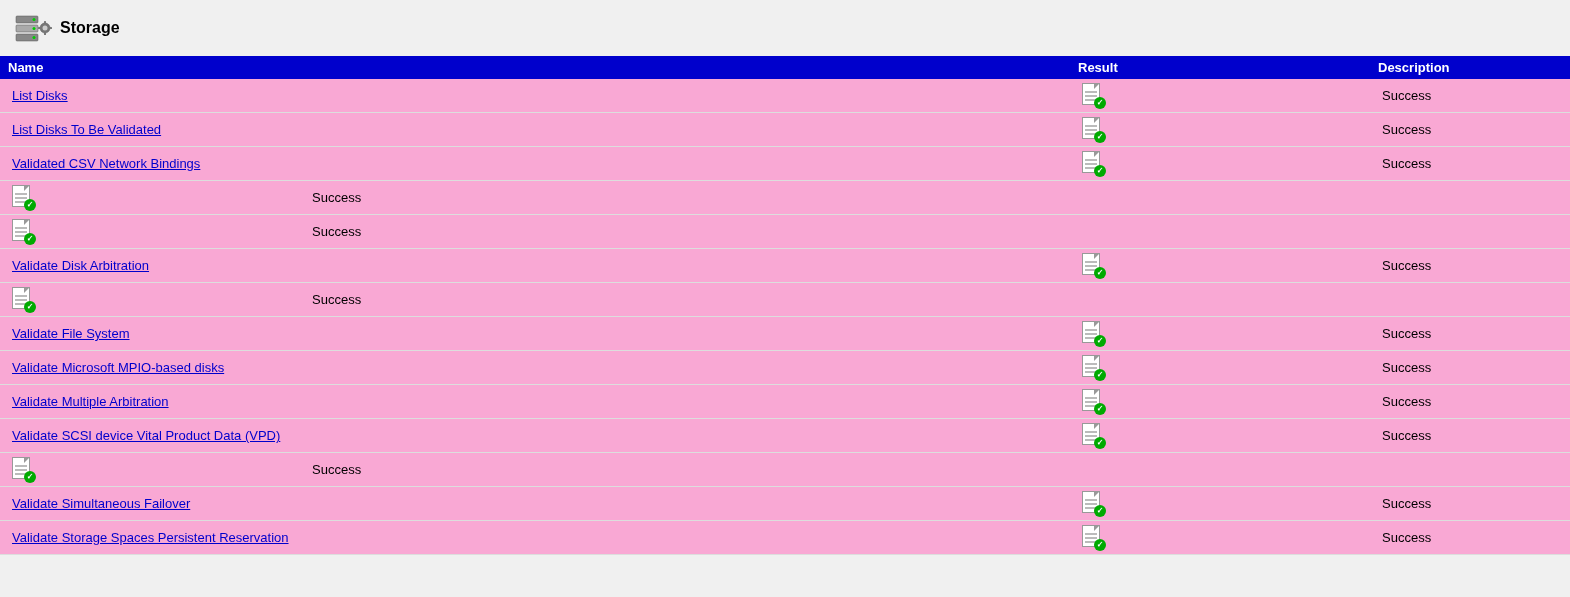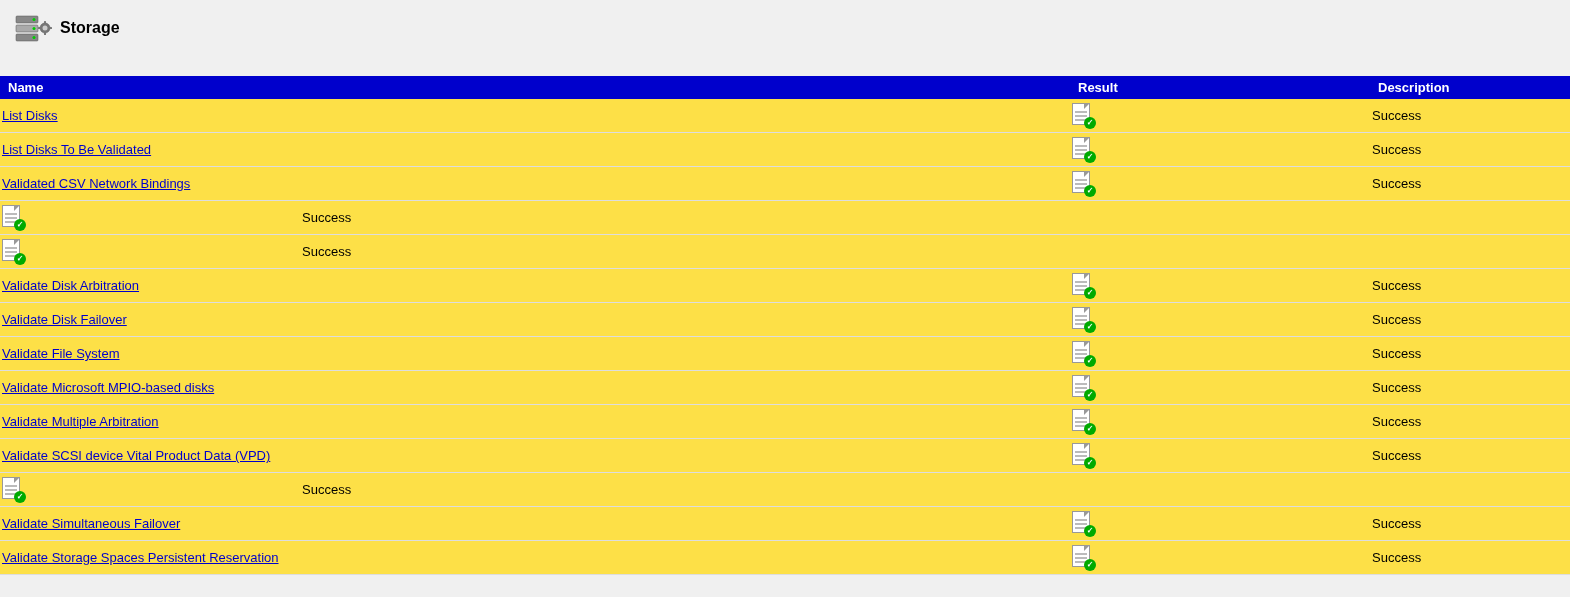--- a/index.html
+++ b/index.html
@@ -20,32 +20,31 @@
     .table-container {
       width: 100%;
     }
 
     .table-header {
       display: flex;
       background: #0000cc;
       color: #fff;
       font-weight: bold;
       padding: 4px 8px;
-      margin-top: 20px;
     }
     .col-name { flex: 0 0 1070px; }
     .col-result { flex: 0 0 300px; }
     .col-desc { flex: 1; }
 
     .table-row {
       display: flex;
       align-items: center;
-      padding: 3px 2px;
+      padding: 3px 12px;
       border-bottom: 1px solid #ddd;
-      background: #fde047;
+      background: #f9a8d4;
       min-height: 34px;
     }
 
     .row-name a {
       color: #0000cc;
       text-decoration: underline;
       cursor: pointer;
       font-size: 13px;
     }
     .row-name { flex: 0 0 1070px; }
@@ -257,21 +256,20 @@
       </div>
     </div>
     <div class="check-badge">
               <span class="checkmark"></span>
             </div>
   </div>
         </div>
         <div class="row-desc col-desc">Success</div>
       </div>
       <div class="table-row">
-        <div class="row-name col-name"><a href="#">Validate Disk Failover</a></div>
         <div class="row-result col-result">
           <div class="result-icon">
     <div class="doc-shape">
       <div class="doc-lines">
         <div class="doc-line"></div>
         <div class="doc-line"></div>
         <div class="doc-line"></div>
       </div>
     </div>
     <div class="check-badge">

